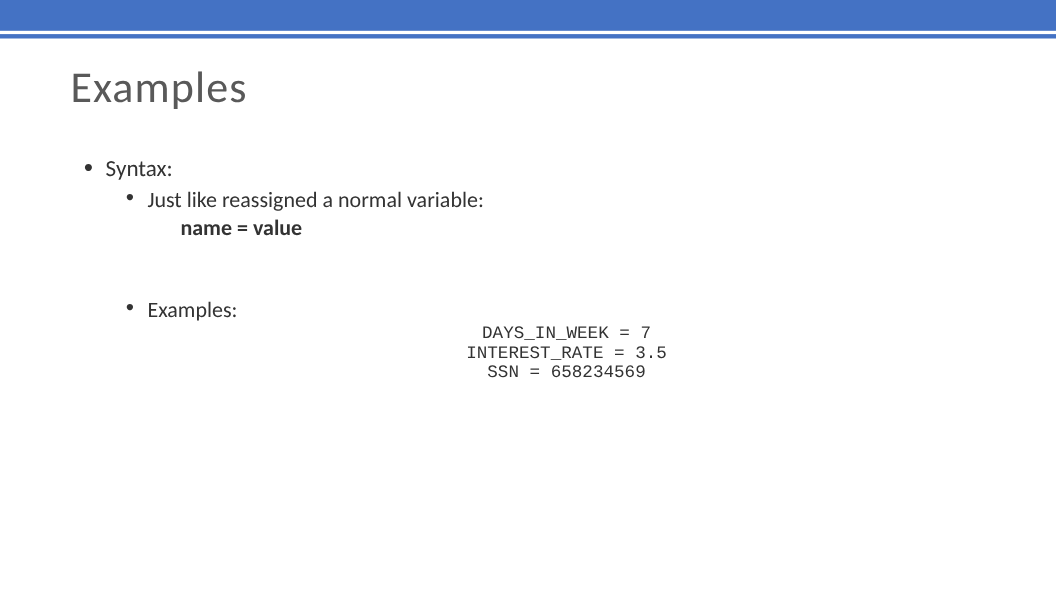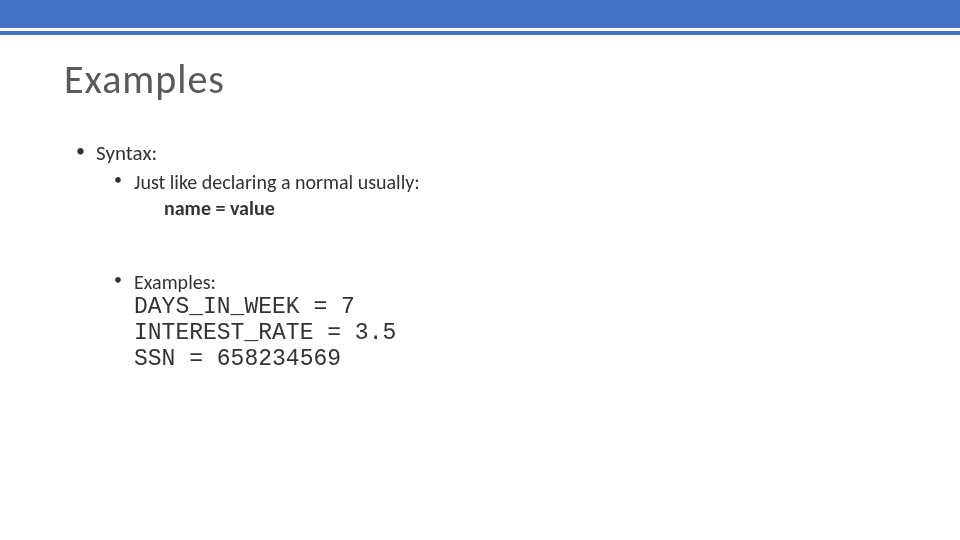--- a/index.html
+++ b/index.html
@@ -84,42 +84,43 @@
     }
     .bold {
       font-weight: 700;
     }
     .def-text {
       font-size: 19px;
       font-weight: 400;
     }
     .mono {
       font-family: 'Courier New', monospace;
-      font-size: 23px;
+      font-size: 16px;
+      text-align: center;
     }
     .spacer-md {
       height: 18px;
     }
   </style>
 </head>
 <body>
 
 <div class="top-bar-thick"></div>
 <div class="top-bar-thin"></div>
 
 <div class="content">
   <h1 class="title">Examples</h1>
 
   <ul class="level1">
 
     <li>
       <span>Syntax:</span>
       <ul class="level2">
         <li>
-          <span>Just like declaring a normal usually:</span>
+          <span>Just like reassigned a normal variable:</span>
           <div class="level3">
             <span class="level3-item bold">name  =  value</span>
           </div>
         </li>
       </ul>
       <div class="spacer-md"></div>
       <div class="spacer-md"></div>
       <ul class="level2">
         <li>
           <span>Examples:</span>

